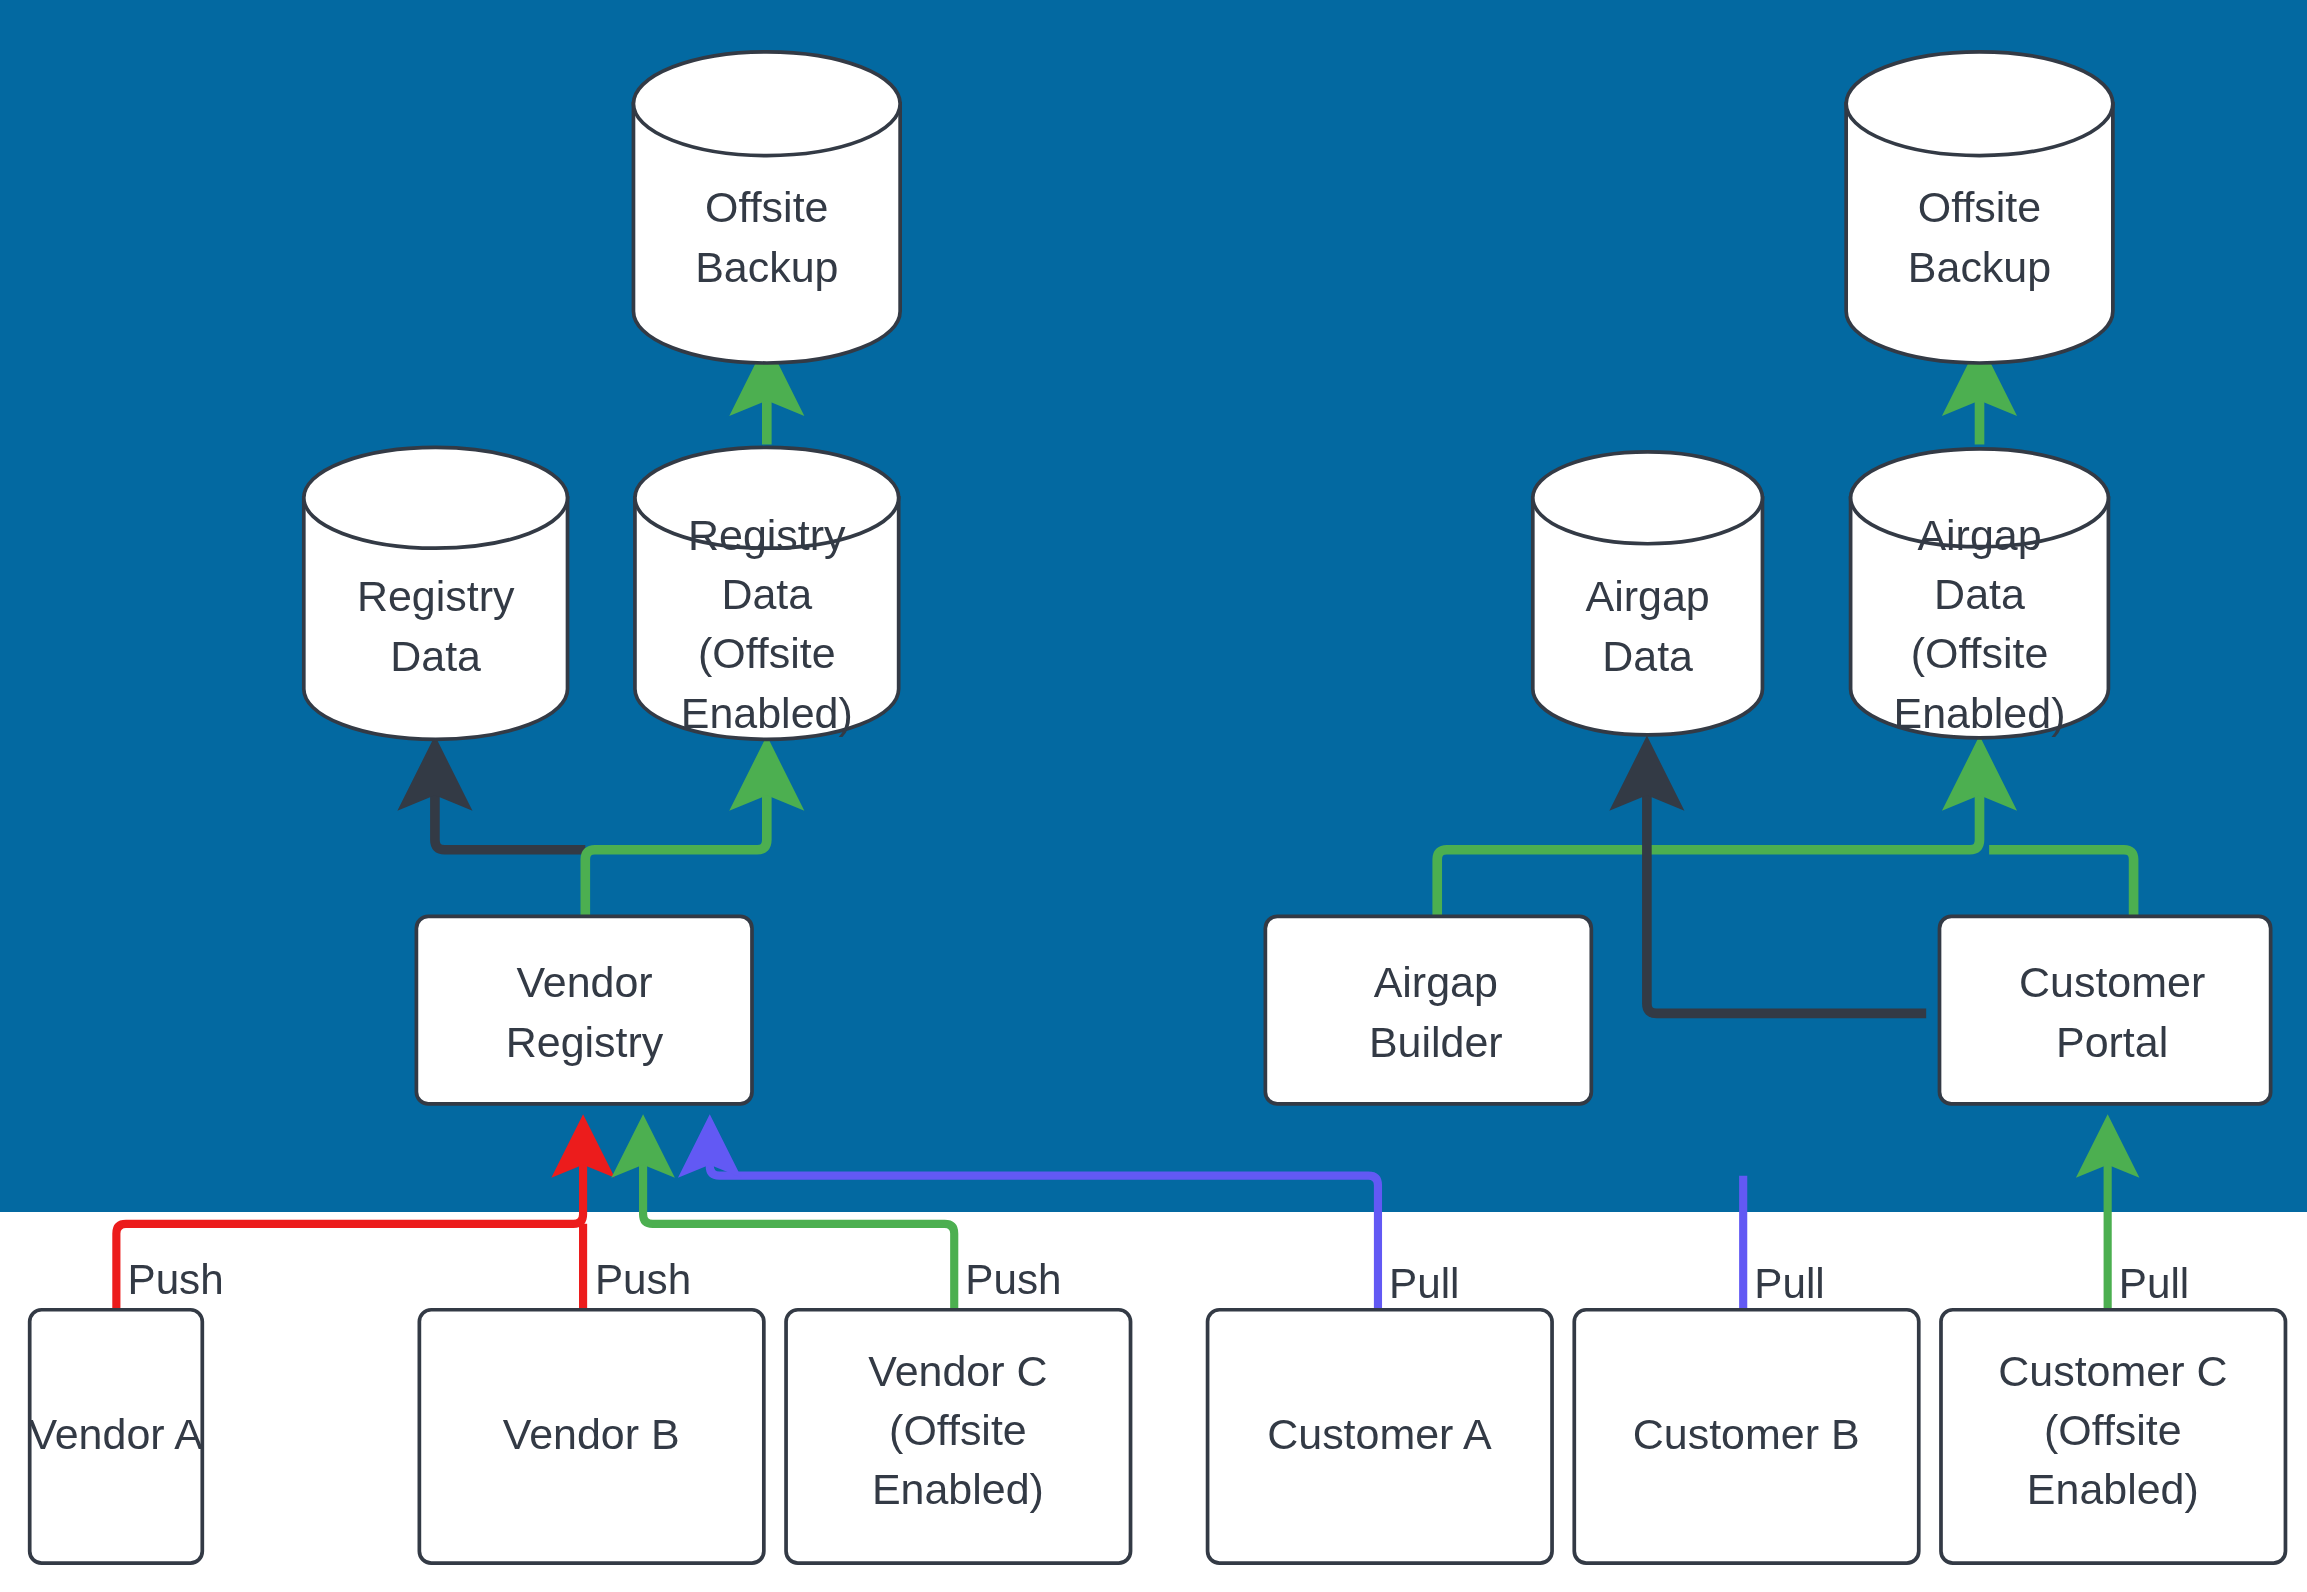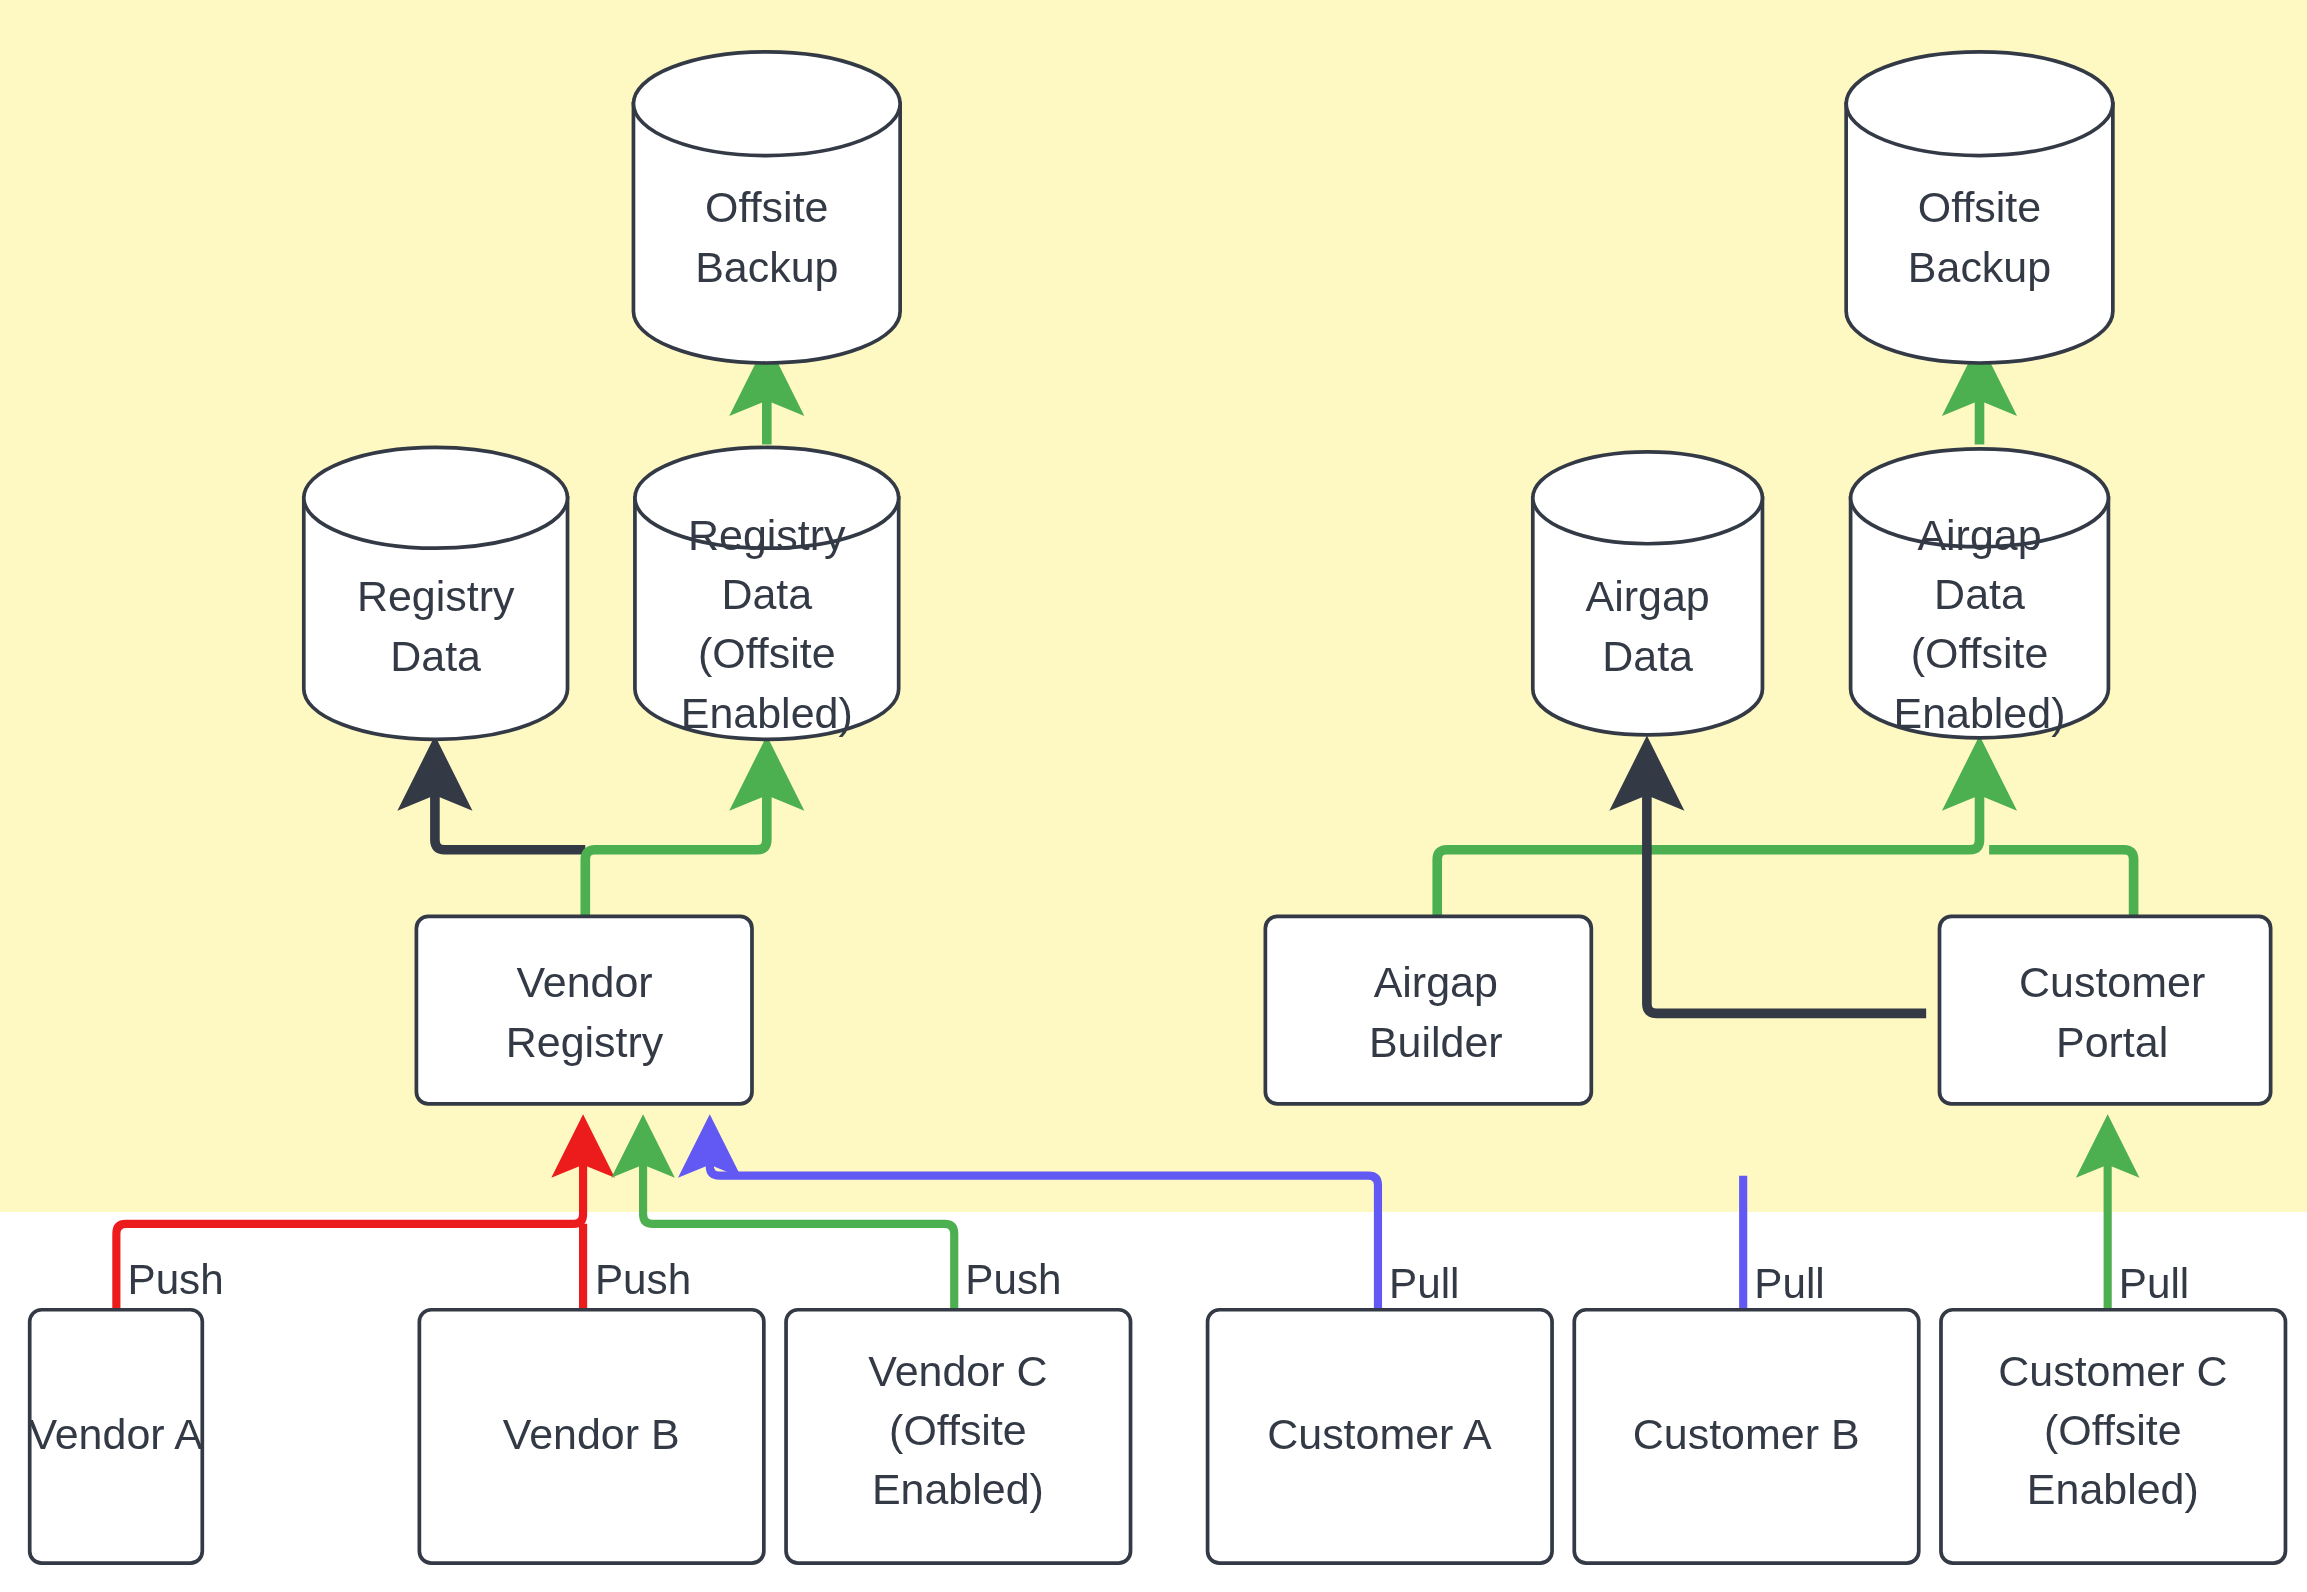--- a/index.html
+++ b/index.html
@@ -10,21 +10,21 @@
     height: 1592px;
     overflow: hidden;
   }
   body {
     font-family: "Liberation Sans", sans-serif;
   }
   #diagram-root {
     position: relative;
     width: 2307px;
     height: 1212px;
-    background: #fef9c3;
+    background: #0369a1;
   }
   svg.canvas {
     position: absolute;
     top: 0; left: 0;
     width: 2307px;
     height: 1592px;
   }
   .node-shape {
     fill: #ffffff;
     stroke: #333a45;

